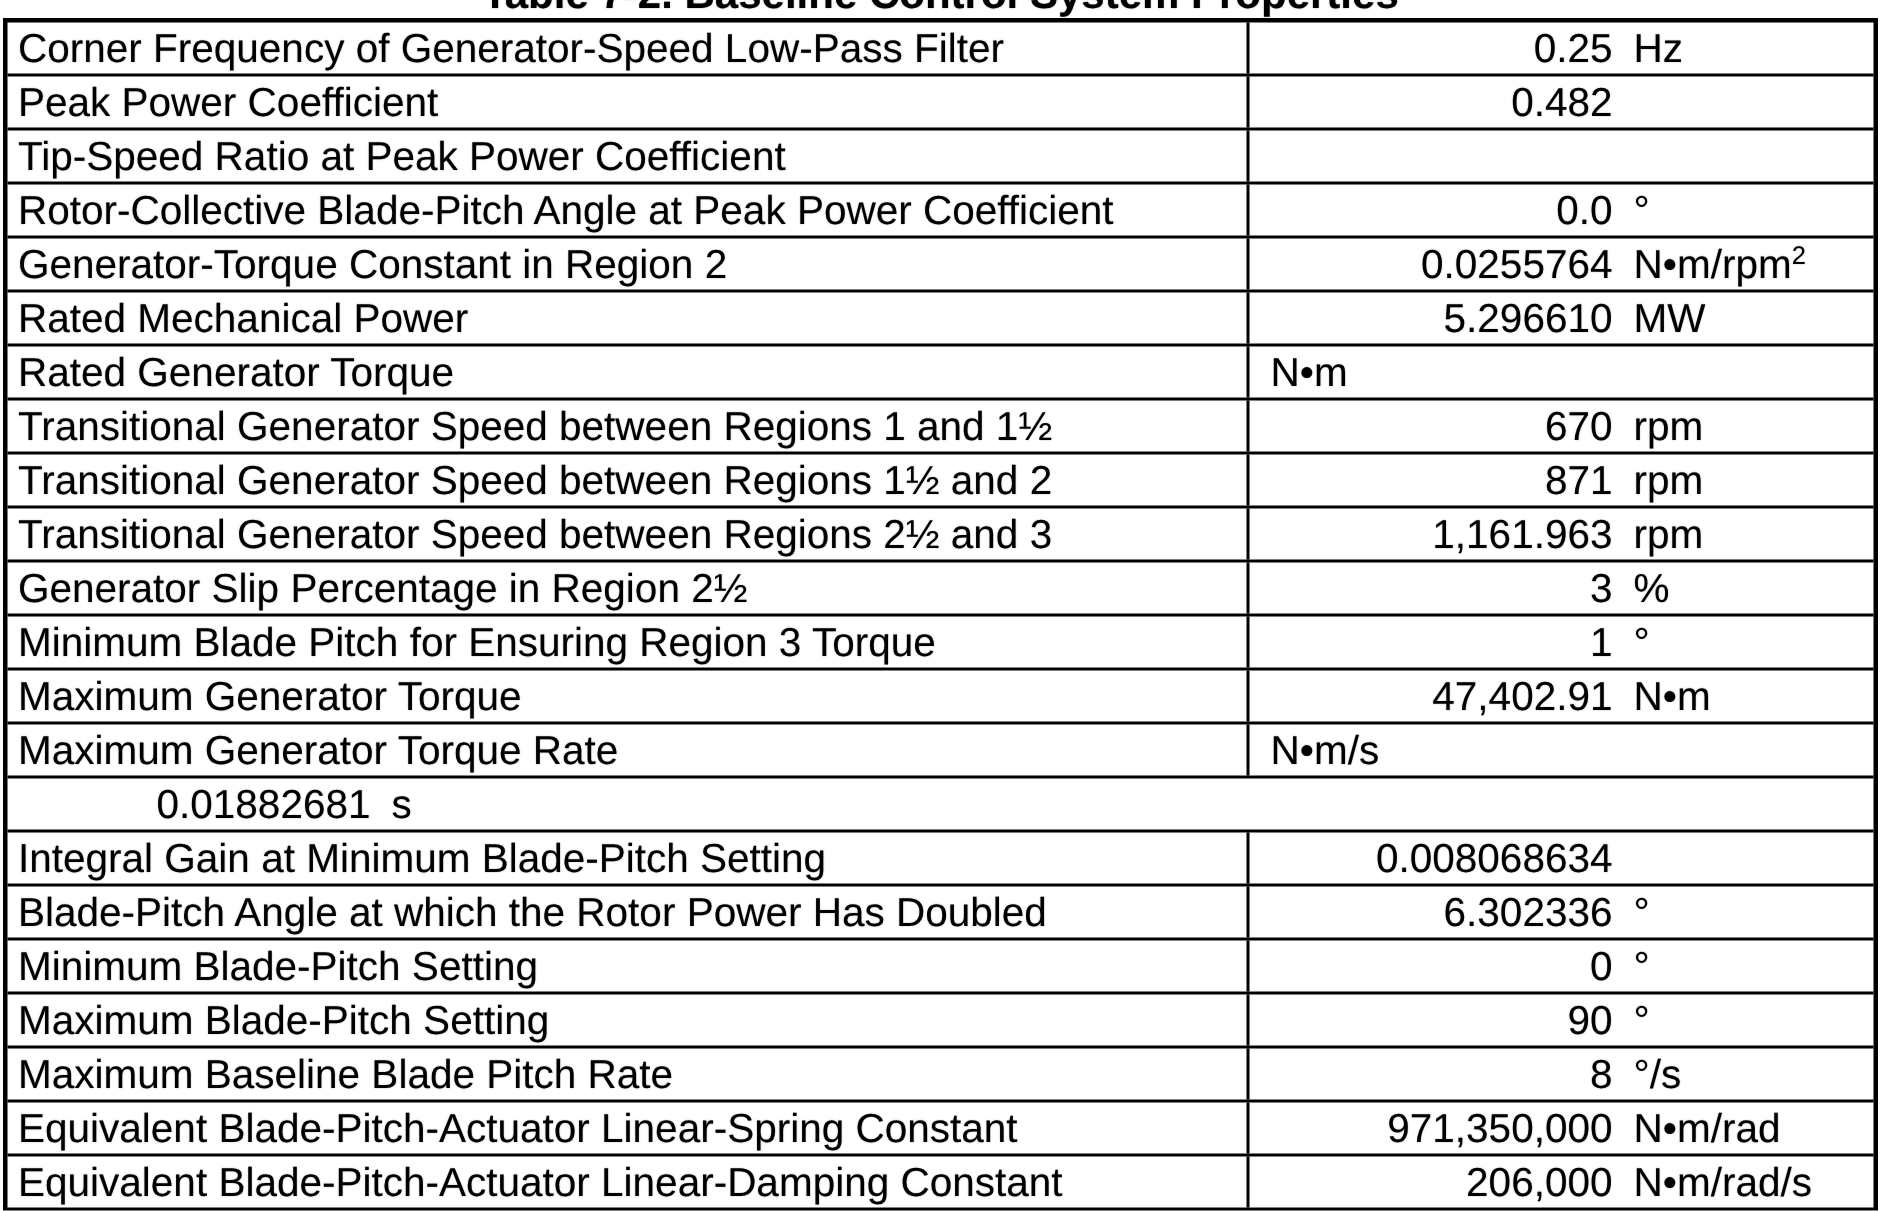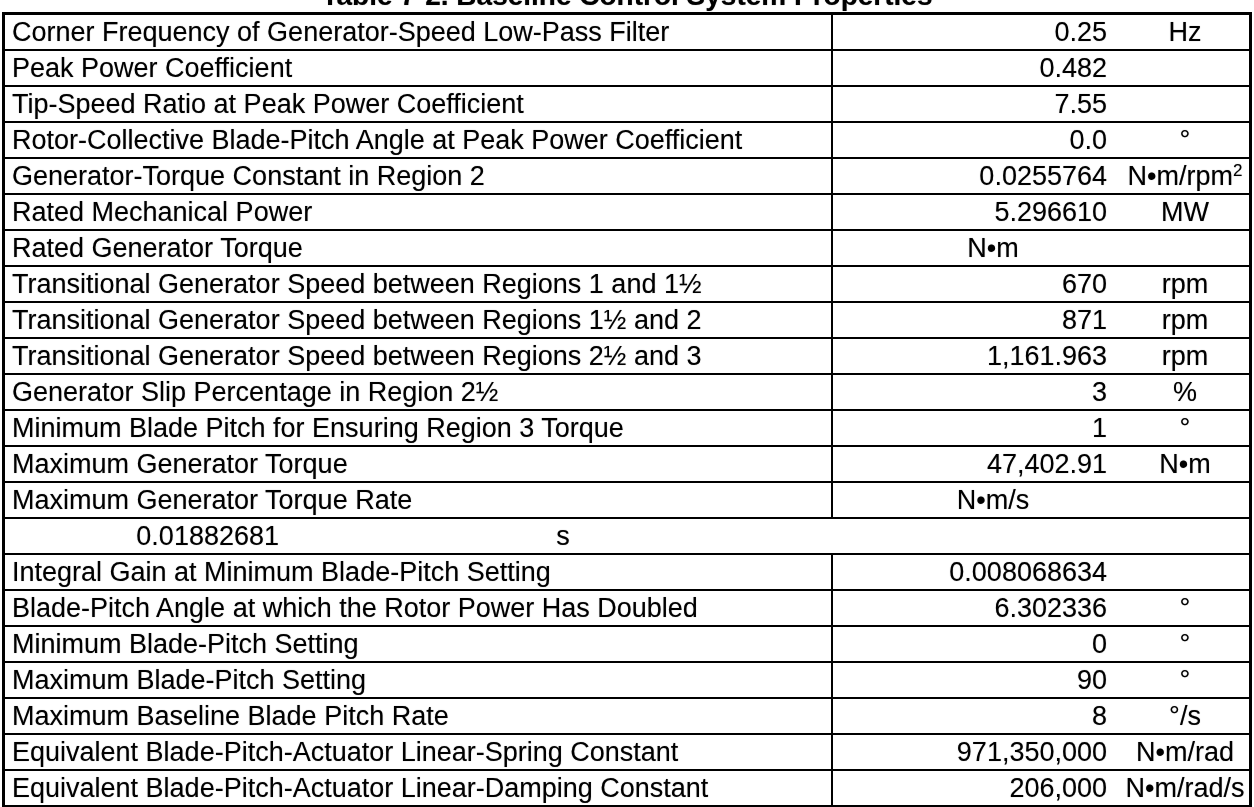--- a/index.html
+++ b/index.html
@@ -64,27 +64,26 @@
     text-shadow: 0 0 1px rgba(0,0,0,0.40);
   }
   .prop-cell {
     border-right: 2px solid #000000;
     padding-left: 7px;
     padding-right: 4px;
   }
   .value-cell {
     display: grid;
     grid-template-columns: 242px 1fr;
-    padding-left: 32px;
   }
   .value-number {
     text-align: right;
   }
   .value-unit {
-    text-align: center;
+    text-align: left;
     padding-left: 14px;
   }
   .value-unit sup {
     font-size: 17px;
     line-height: 0;
     vertical-align: 9px;
   }
 </style>
 </head>
 <body>
@@ -105,24 +104,20 @@
   </div>
       <div class="row">
     <div class="cell prop-cell">Peak Power Coefficient</div>
     <div class="cell value-cell">
       <span class="value-number">0.482</span>
       <span class="value-unit"><span></span><sup></sup></span>
     </div>
   </div>
       <div class="row">
     <div class="cell prop-cell">Tip-Speed Ratio at Peak Power Coefficient</div>
-    <div class="cell value-cell">
-      <span class="value-number">7.55</span>
-      <span class="value-unit"><span></span><sup></sup></span>
-    </div>
   </div>
       <div class="row">
     <div class="cell prop-cell">Rotor-Collective Blade-Pitch Angle at Peak Power Coefficient</div>
     <div class="cell value-cell">
       <span class="value-number">0.0</span>
       <span class="value-unit"><span>°</span><sup></sup></span>
     </div>
   </div>
       <div class="row">
     <div class="cell prop-cell">Generator-Torque Constant in Region 2</div>

